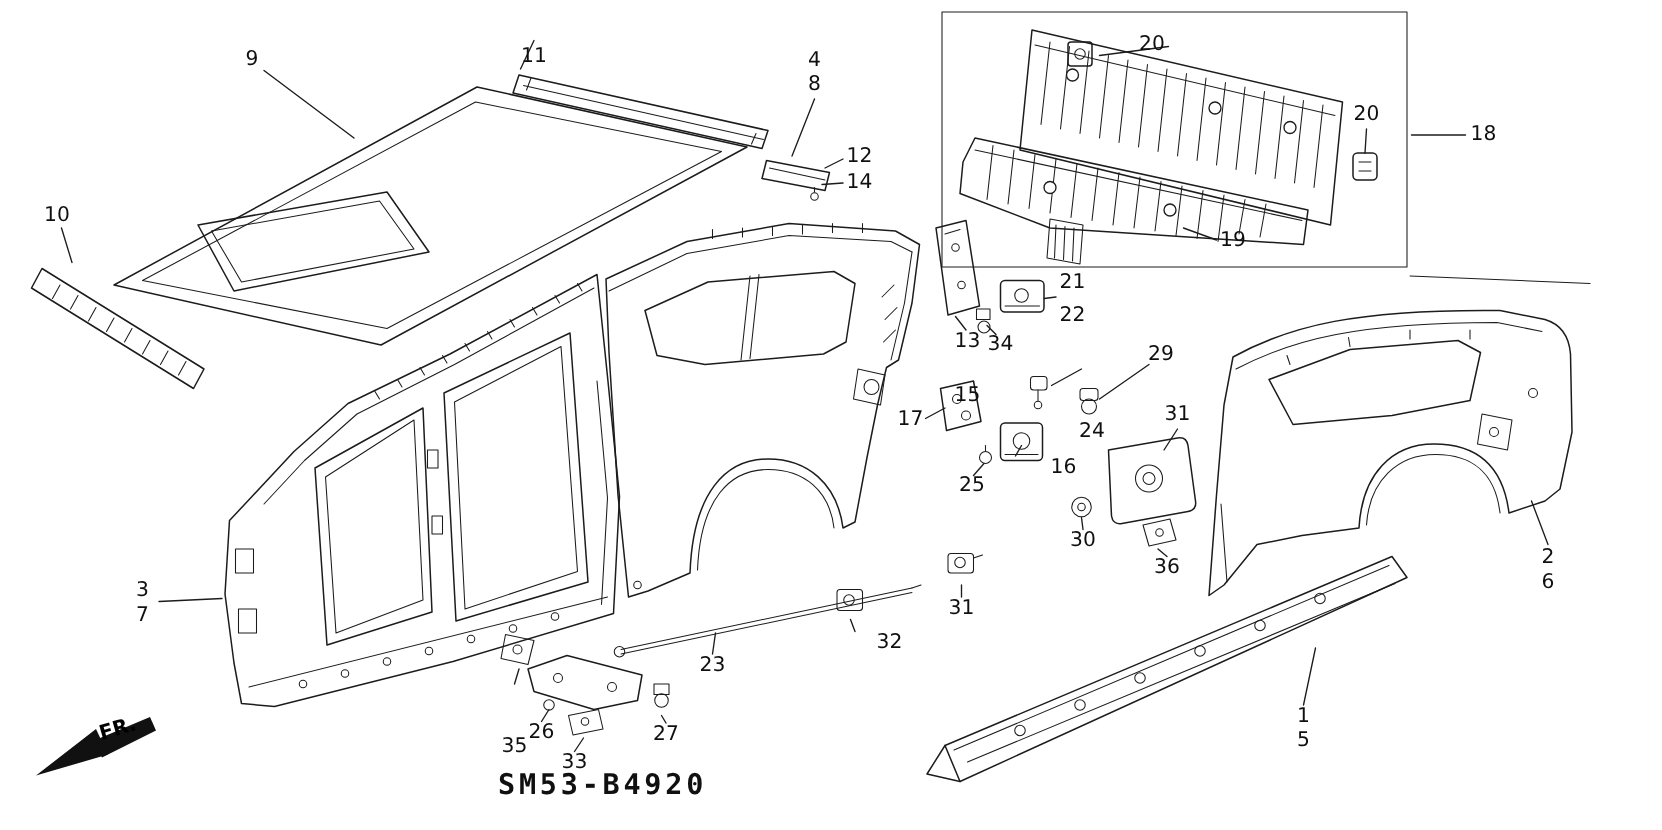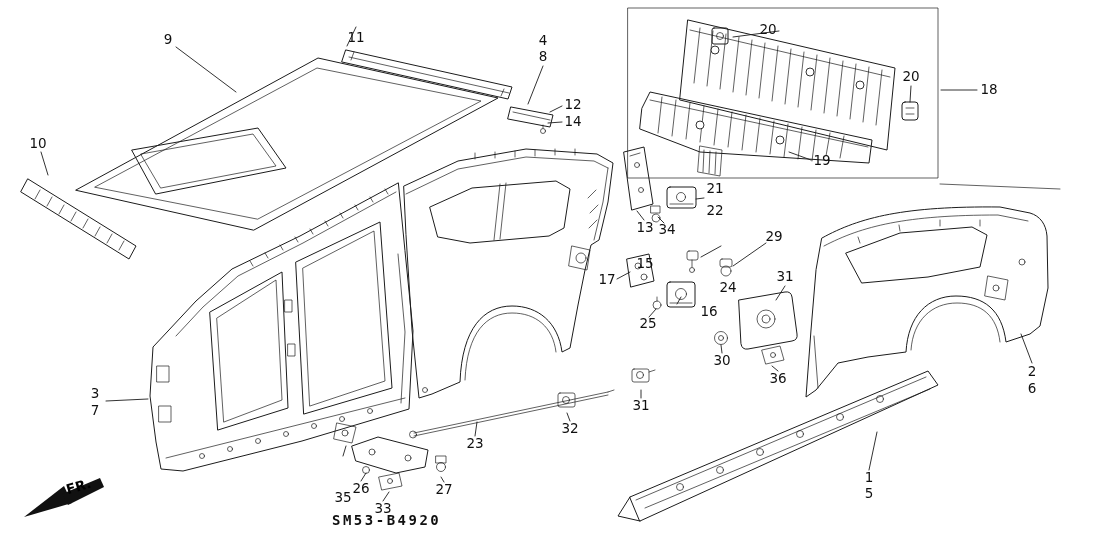--- a/index.html
+++ b/index.html
@@ -7,21 +7,21 @@
          font-family:"DejaVu Sans",sans-serif;color:#111;}
   .stage svg{position:absolute;left:0;top:0;}
   .ln{fill:none;stroke:#1c1c1c;stroke-width:1;stroke-linejoin:round;stroke-linecap:round;}
   .thin{fill:none;stroke:#1c1c1c;stroke-width:.7;stroke-linejoin:round;stroke-linecap:round;}
   .leader{fill:none;stroke:#1c1c1c;stroke-width:.9;stroke-linecap:round;}
   .solid{fill:#111;stroke:none;}
   .hole{fill:#fff;stroke:#1c1c1c;stroke-width:.9;}
   .callout{position:absolute;transform:translate(-50%,-50%);font-size:13.5px;line-height:1;
            white-space:nowrap;color:#101010;}
   .part-code{position:absolute;left:332px;top:512px;font-family:"DejaVu Sans Mono",monospace;
-             font-weight:bold;font-size:14px;letter-spacing:2.5px;color:#101010;}
+             font-weight:bold;font-size:19px;letter-spacing:2.5px;color:#101010;}
   .fr-label{position:absolute;left:66px;top:478px;font-weight:bold;font-size:13.5px;
             transform:rotate(-16deg);color:#000;}
 </style>
 </head>
 <body>
 
 <div class="stage">
 
   <svg width="1108" height="553" viewBox="0 0 1108 553">
 
@@ -279,21 +279,21 @@
       <span class="callout" style="left: 607px; top: 280px;">17</span>
       <span class="callout" style="left: 677px; top: 312px; margin-left: 32px;">16</span>
       <span class="callout" style="left: 648px; top: 324px;">25</span>
       <span class="callout" style="left: 785px; top: 277px;">31</span>
       <span class="callout" style="left: 722px; top: 361px;">30</span>
       <span class="callout" style="left: 778px; top: 379px;">36</span>
       <span class="callout" style="left: 95px; top: 394px;">3</span>
       <span class="callout" style="left: 95px; top: 411px;">7</span>
       <span class="callout" style="left: 475px; top: 444px; text-align: center;">23</span>
       <span class="callout" style="left: 641px; top: 406px;">31</span>
-      <span class="callout" style="left: 570px; top: 429px;">32</span>
+      <span class="callout" style="left: 593px; top: 429px;">32</span>
       <span class="callout" style="left: 343px; top: 464px; margin-top: 34px;">35</span>
       <span class="callout" style="left: 361px; top: 489px;">26</span>
       <span class="callout" style="left: 383px; top: 509px;">33</span>
       <span class="callout" style="left: 444px; top: 490px;">27</span>
       <span class="callout" style="left: 1032px; top: 372px;">2</span>
       <span class="callout" style="left: 1032px; top: 389px;">6</span>
       <span class="callout" style="left: 869px; top: 478px;">1</span>
       <span class="callout" style="left: 869px; top: 494px;">5</span>
     </div>
 

